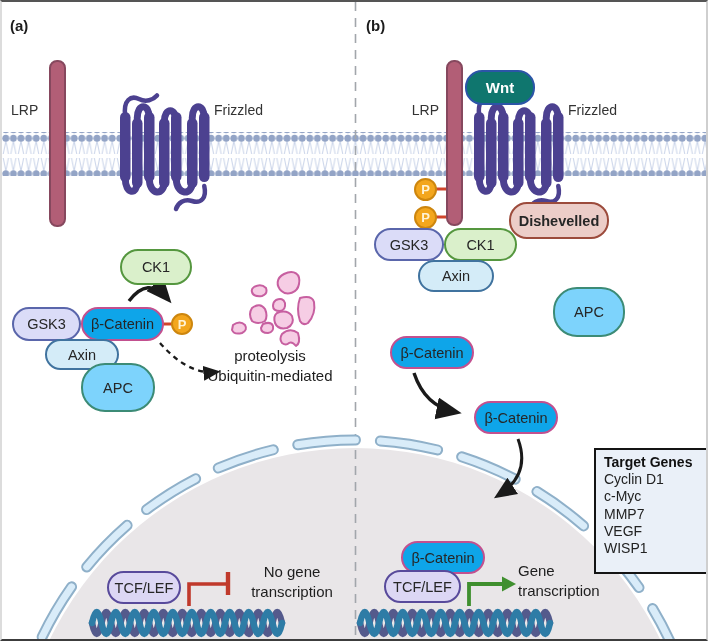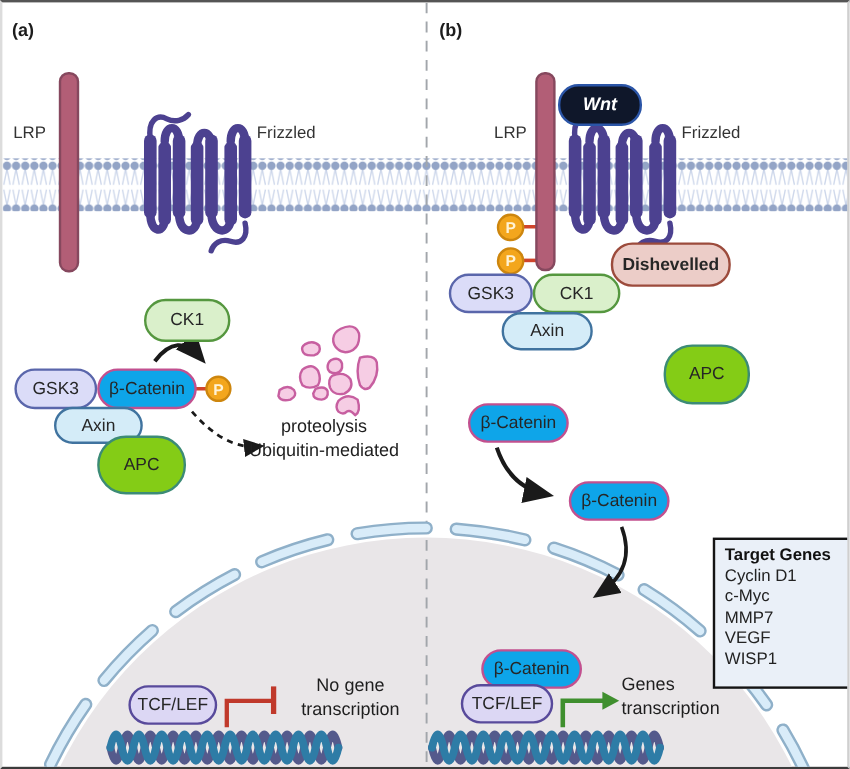--- a/index.html
+++ b/index.html
@@ -15,25 +15,25 @@
   .panel-label{font-size:15px;font-weight:bold;color:#1c1c1c;}
   .rlabel{font-size:14px;color:#333;}
   .pill{
     position:absolute; display:flex; align-items:center; justify-content:center;
     border-radius:18px; border:2px solid; font-size:14.5px; color:#262626;
     box-sizing:border-box; text-align:center;
   }
   .gsk3{background:#dbdcf8;border-color:#5a66ab;}
   .ck1{background:#daf0cb;border-color:#55973f;}
   .axin{background:#d4ecf8;border-color:#40739f;}
-  .apc{background:#84cc16;border-color:#3c8b76;border-radius:24px;}
+  .apc{background:#7dd3fc;border-color:#3c8b76;border-radius:24px;}
   .bcat{background:#0ea5e9;border-color:#c2508f;}
   .tcf{background:#dcd7f4;border-color:#584a9b;}
   .dsh{background:#eccdc8;border-color:#9c4b3c;font-weight:bold;}
-  .wnt{background:#0f172a;border-color:#2b55a7;color:#ffffff;font-weight:bold;font-size:15px;font-style:italic;}
+  .wnt{background:#0f766e;border-color:#2b55a7;color:#ffffff;font-weight:bold;font-size:15px;}
   .lrp-bar{position:absolute;width:17px;background:#b25e76;border:2px solid #86485e;border-radius:8px;box-sizing:border-box;}
   .pcircle{
     position:absolute;border-radius:50%;background:#f3a61d;border:2px solid #cd860e;
     display:flex;align-items:center;justify-content:center;
     color:#fff3d6;font-weight:bold;font-size:13px;box-sizing:border-box;
   }
   .note{position:absolute;font-size:15px;line-height:19.5px;color:#1e1e1e;}
   .target-box{
     position:absolute;left:560px;top:446px;width:138px;height:126px;box-sizing:border-box;
     background:#eaf0f8;border:2px solid #141414;padding:3px 8px;margin-left:32px;
@@ -171,17 +171,17 @@
     <div class="tg-item">Cyclin D1</div>
     <div class="tg-item">c-Myc</div>
     <div class="tg-item">MMP7</div>
     <div class="tg-item">VEGF</div>
     <div class="tg-item">WISP1</div>
   </div>
 
   <div class="pill bcat" style="left:399px;top:539px;width:84px;height:33px;">β-Catenin</div>
   <div class="pill tcf" style="left:382px;top:568px;width:77px;height:33px;">TCF/LEF</div>
   <div class="note" style="left:516px;top:559px;width:100px;">
-    <div>Genes</div>
+    <div>Gene</div>
     <div>transcription</div>
   </div>
 
 </div>
 
 </body></html>

